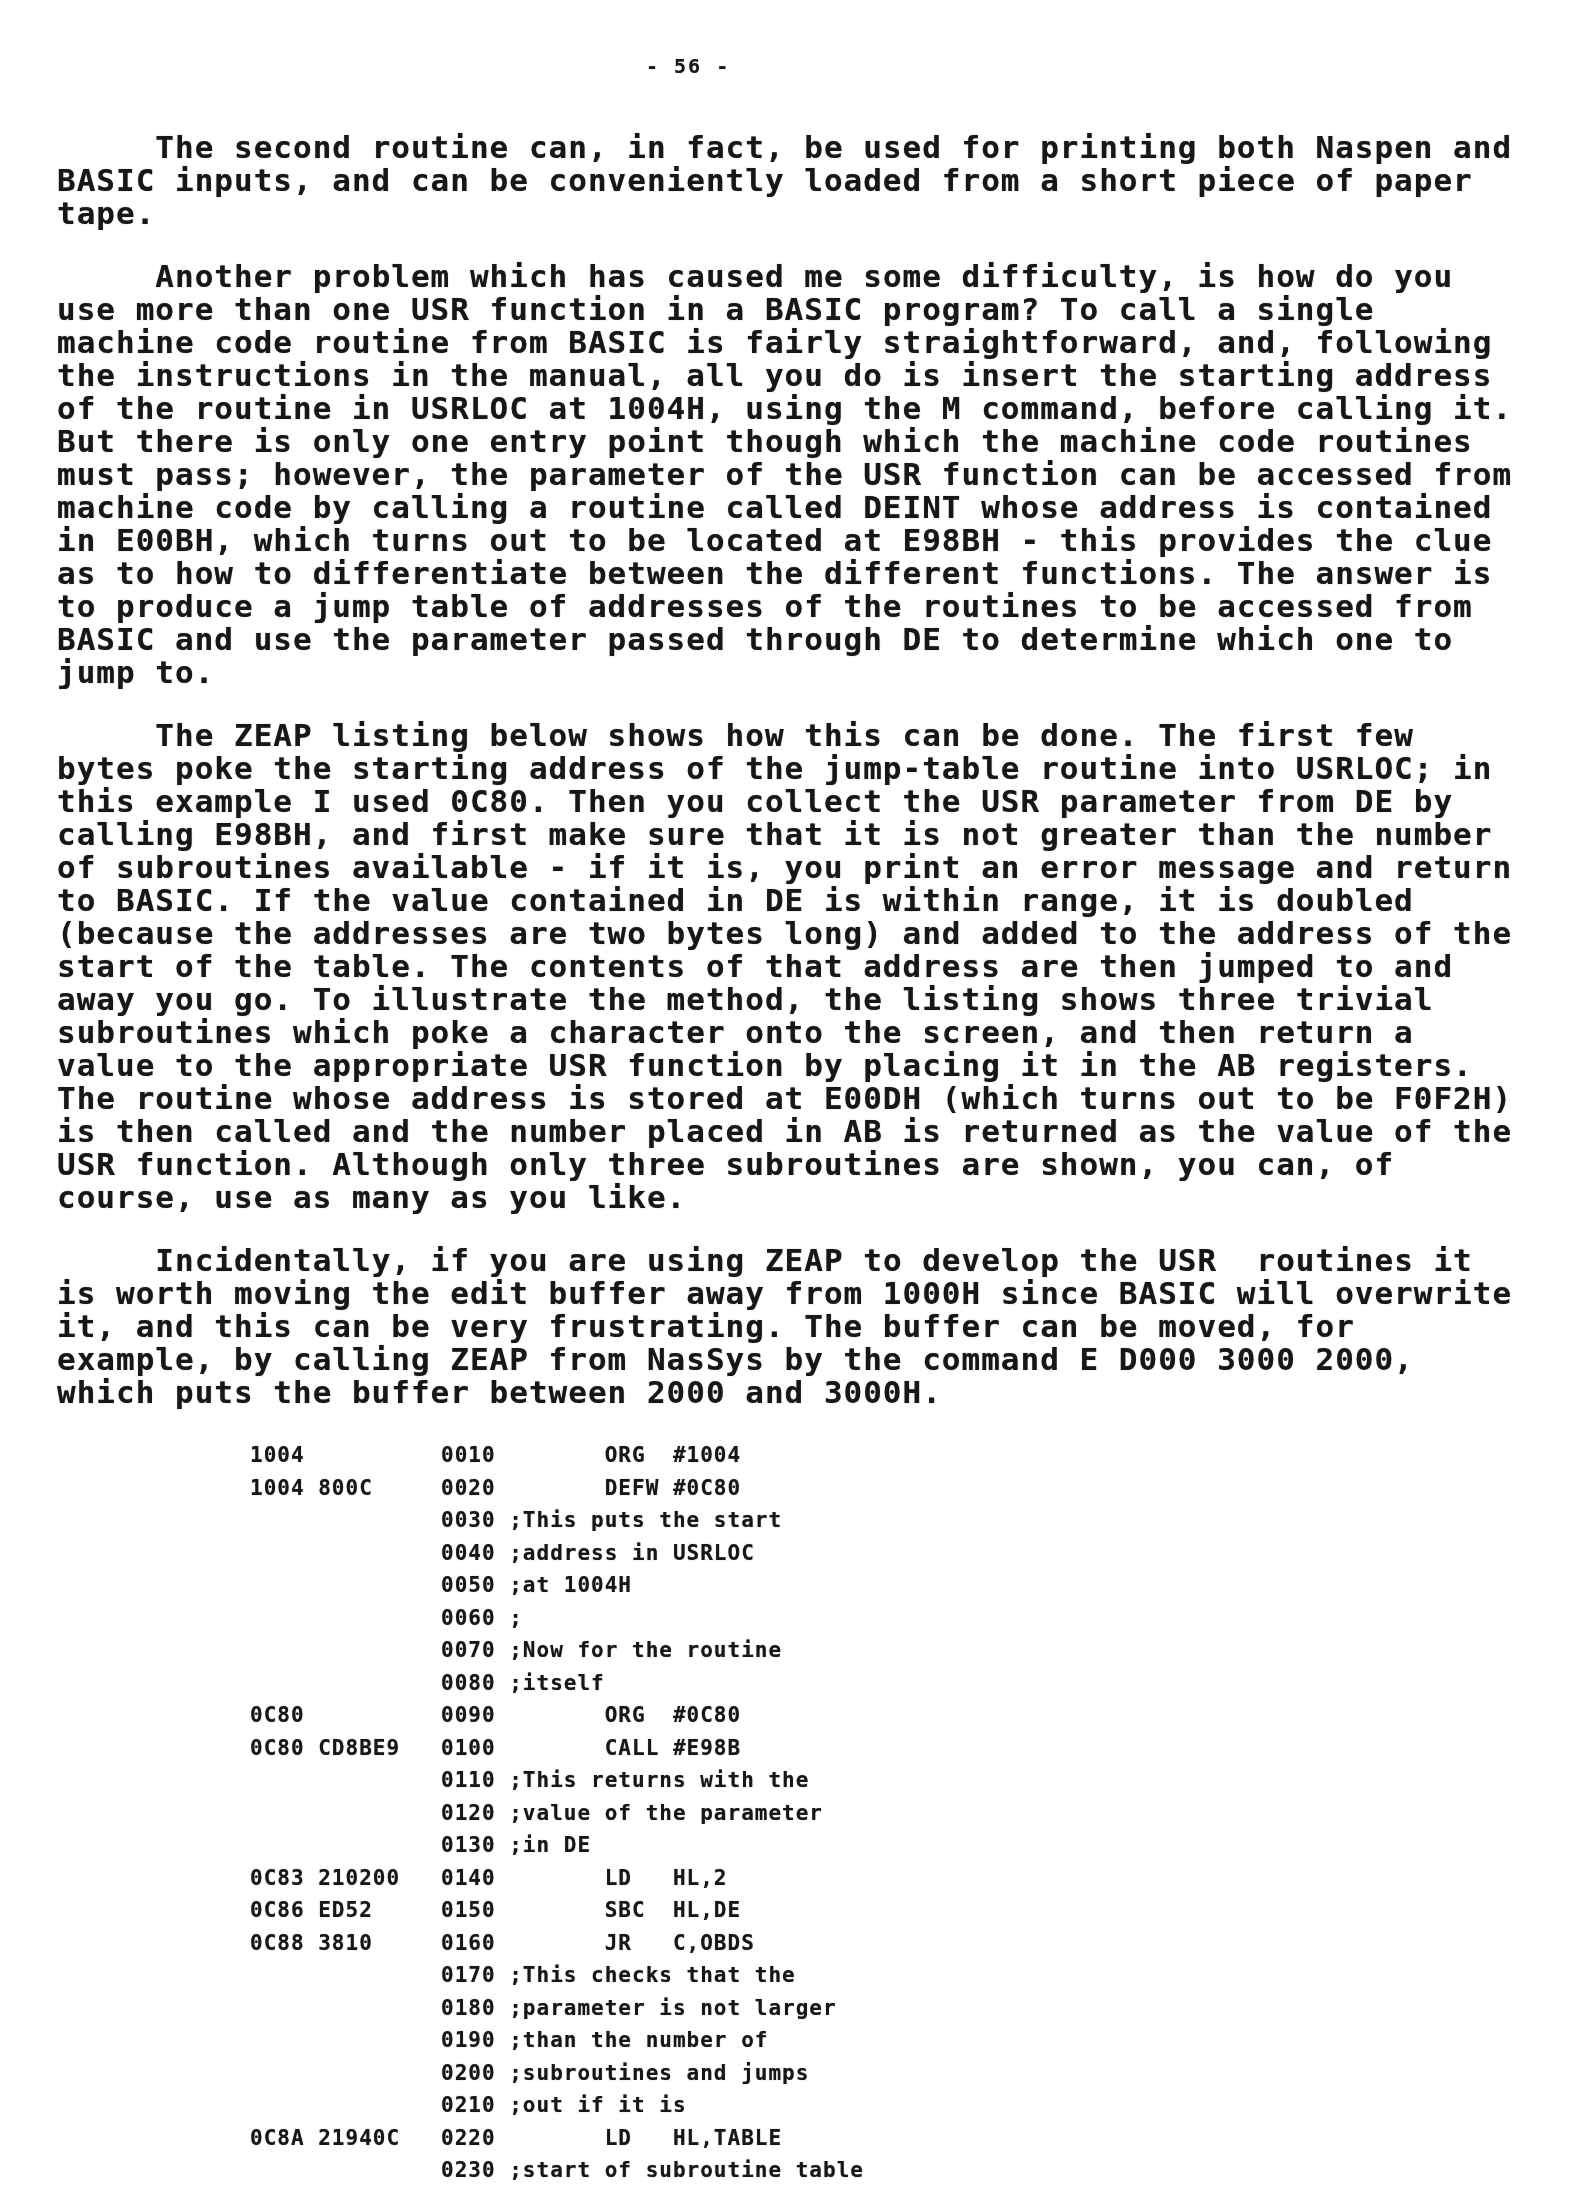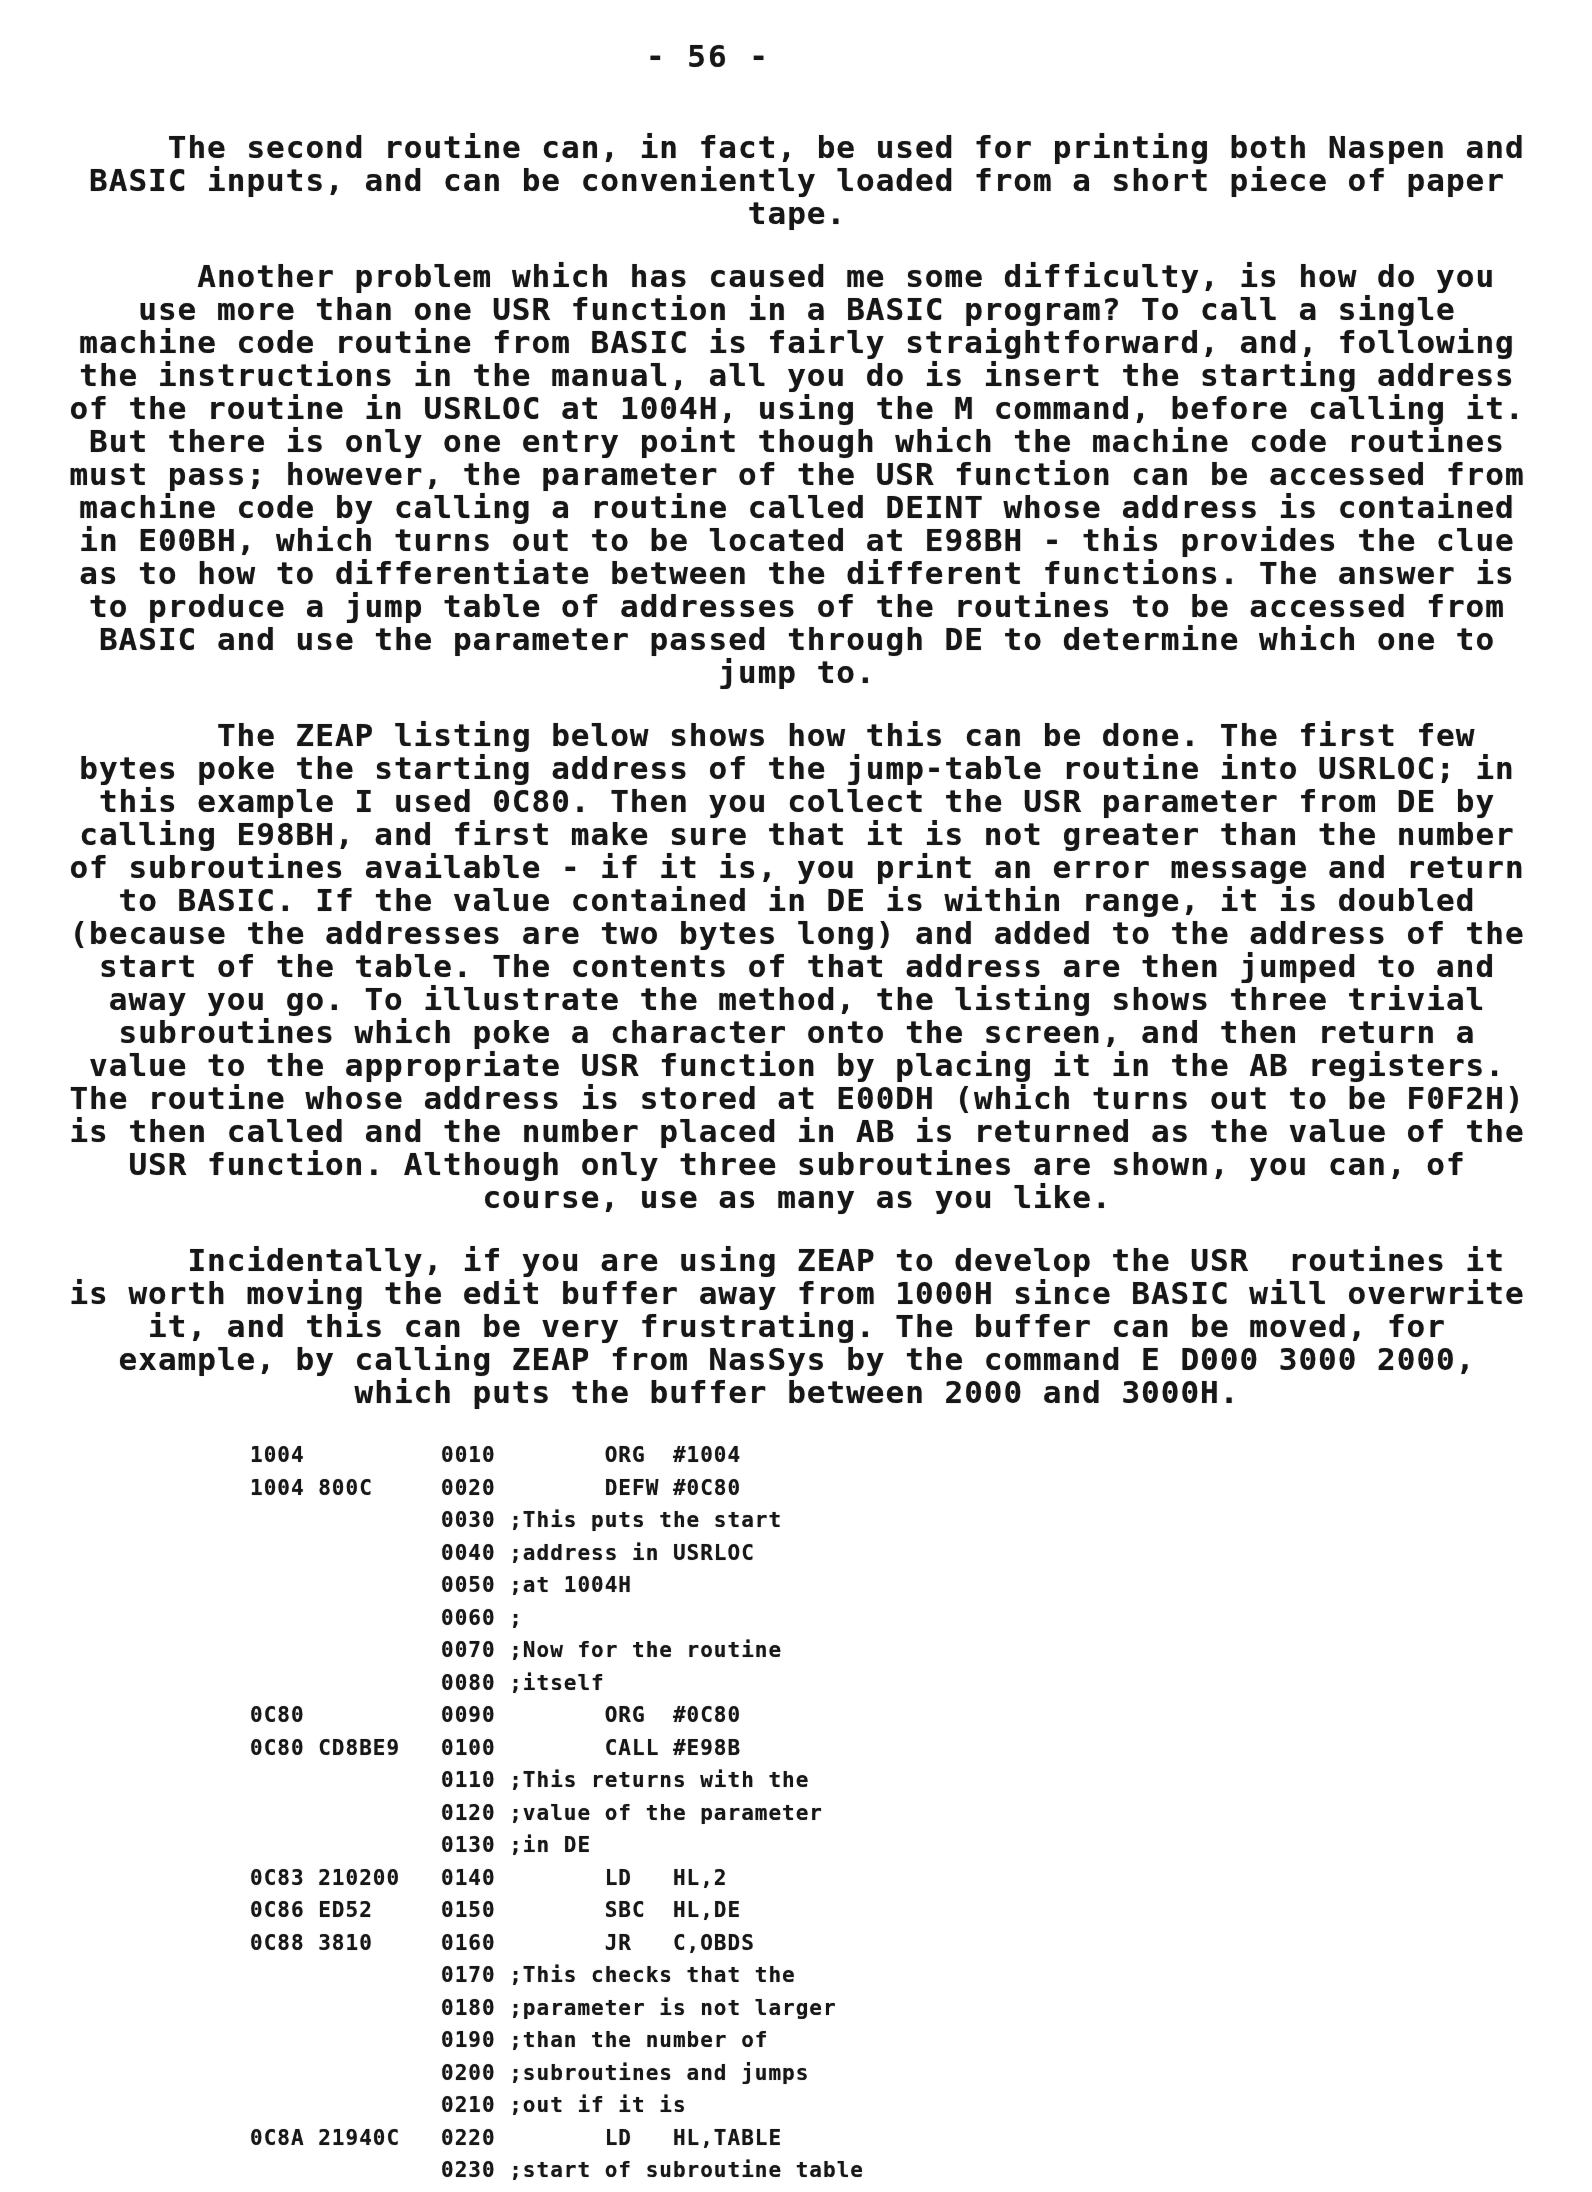--- a/index.html
+++ b/index.html
@@ -10,39 +10,38 @@
     background: #ffffff;
     overflow: hidden;
     font-family: "DejaVu Sans Mono", "Liberation Mono", monospace;
     font-weight: 700;
     color: #171717;
     text-shadow: 0 0 1px rgba(25,25,25,0.55);
   }
   .pagenum {
     position: absolute;
     left: 646px;
-    top: 40px;
-    font-size: 31px;
+    top: 50px;
+    font-size: 20px;
     line-height: 33px;
     letter-spacing: 2px;
     white-space: pre;
   }
   .content {
     position: absolute;
     left: 57px;
     top: 131px;
     font-size: 31px;
     line-height: 33px;
     letter-spacing: 1px;
   }
   .content p {
     margin: 0 0 30px 0;
     white-space: pre-wrap;
     width: 1480px;
-    text-align: center;
   }
   pre.listing {
     margin: 3px 0 0 193px;
     padding: 0;
     font: inherit;
     font-size: 21px;
     line-height: 32.5px;
     letter-spacing: 1px;
     white-space: pre;
   }

